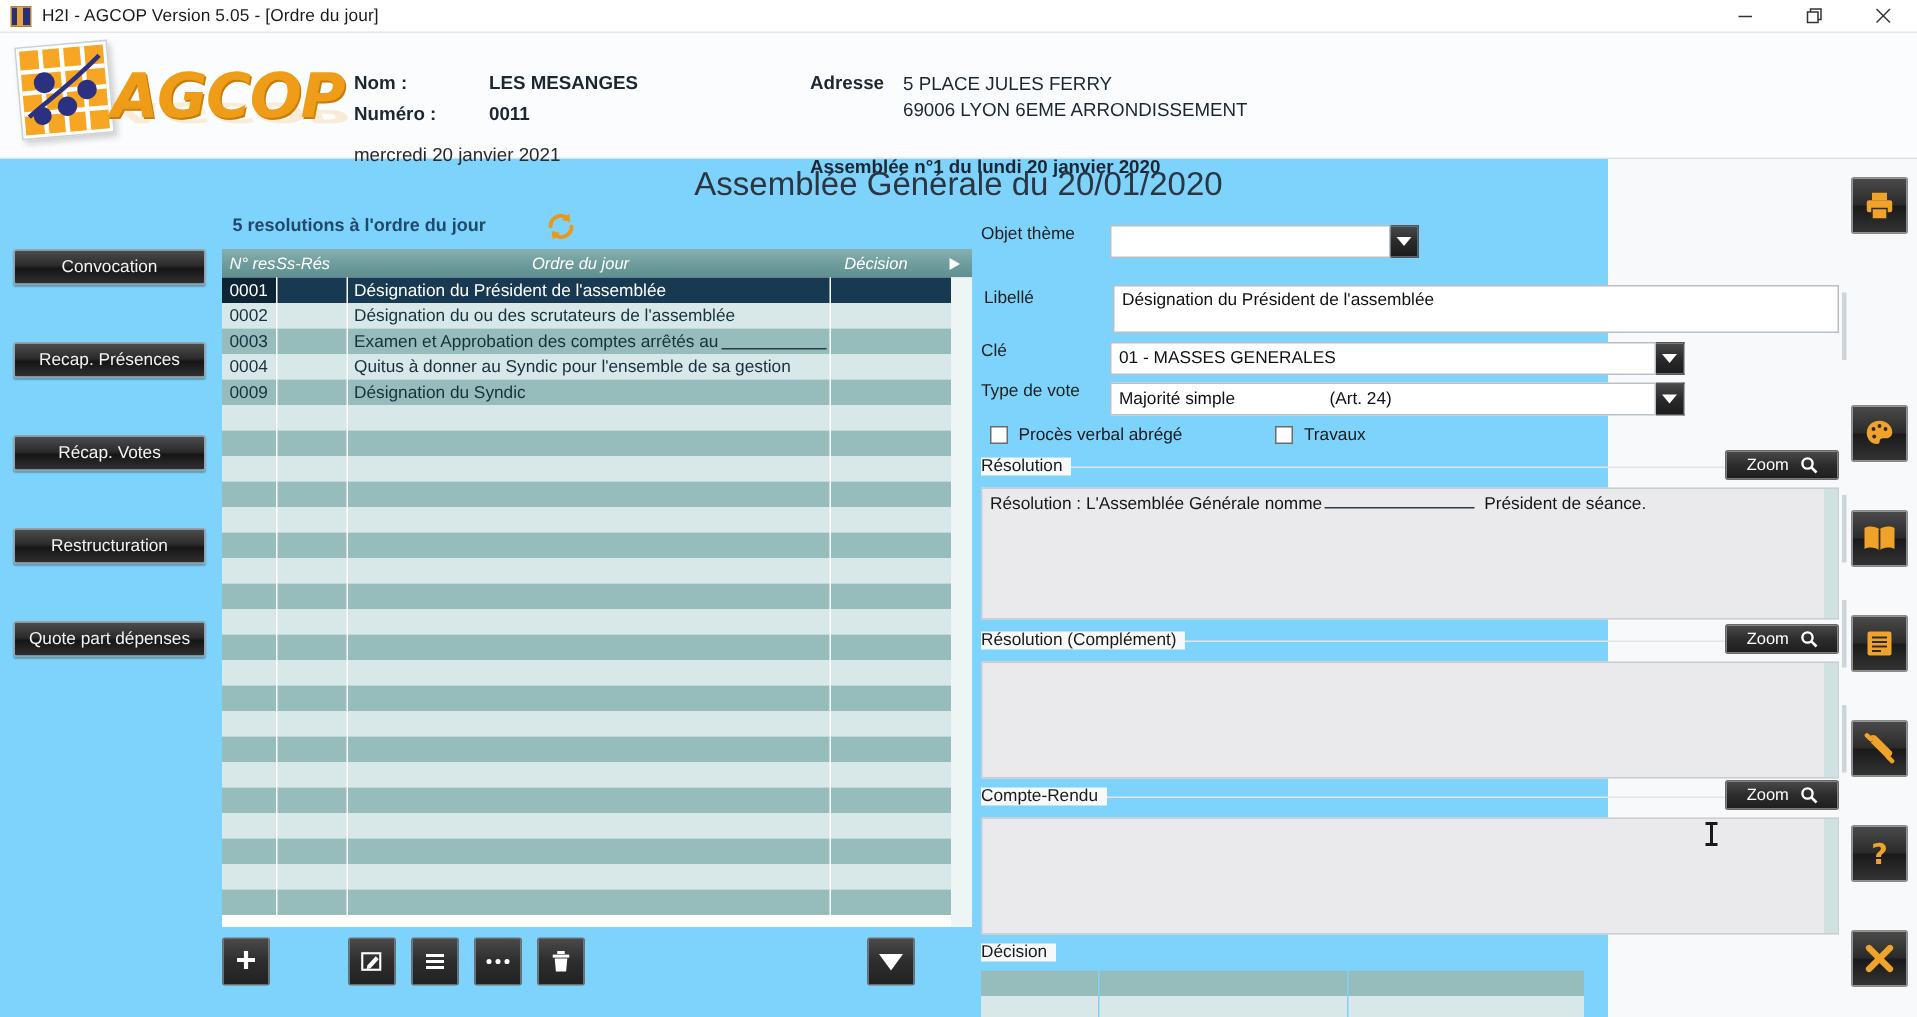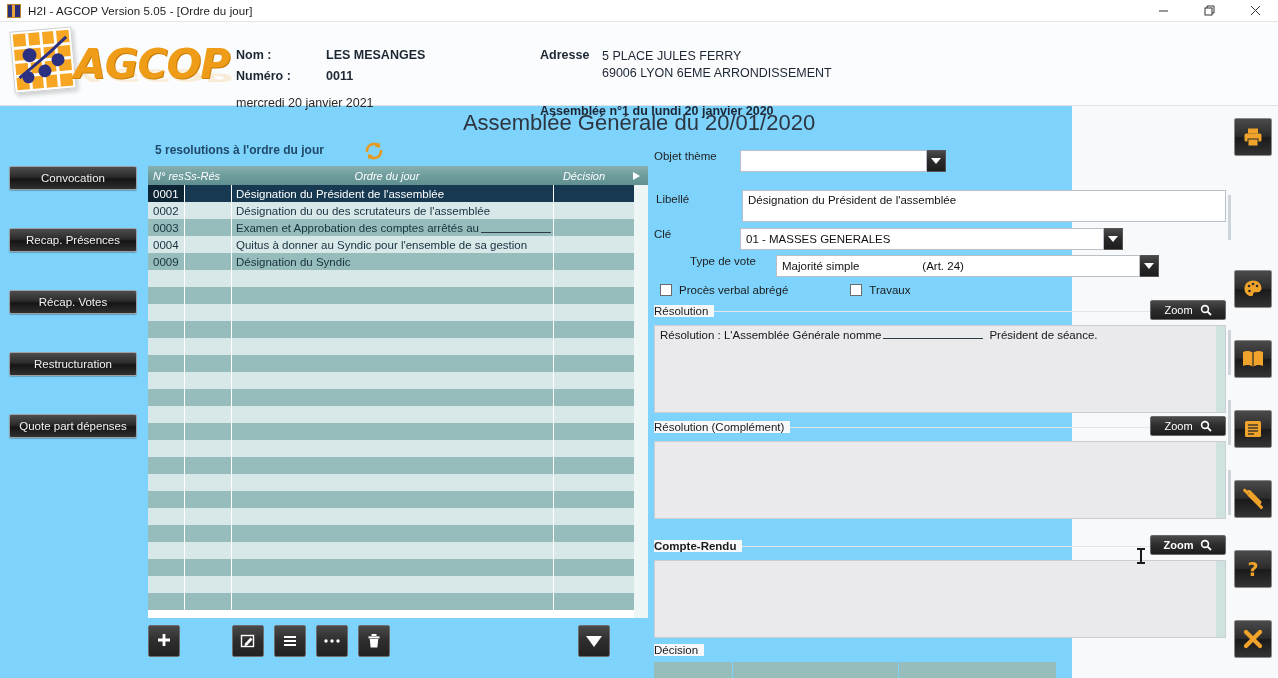--- a/index.html
+++ b/index.html
@@ -600,21 +600,21 @@
     <div class="f-row" style="margin-top:6px;">
       <div class="f-lbl">Clé</div>
       <div class="combo">
         <div class="inp" style="width:364px;">01 - MASSES GENERALES</div>
         <div class="arrow">
             <i></i>
           </div>
       </div>
     </div>
 
-    <div class="f-row" style="margin-top:4px;margin-left:36px;">
+    <div class="f-row" style="margin-top:4px;">
       <div class="f-lbl">Type de vote</div>
       <div class="combo">
         <div class="inp" style="width:364px;">
           <span>Majorité simple</span>
           <span style="margin-left:63px;">(Art. 24)</span>
         </div>
         <div class="arrow">
             <i></i>
           </div>
       </div>
@@ -651,21 +651,21 @@
         <svg width="12" height="12" viewBox="0 0 12 12">
           <circle cx="5" cy="5" r="3.4" fill="none" stroke="#fff" stroke-width="1.6"></circle>
           <line x1="7.6" y1="7.6" x2="11" y2="11" stroke="#fff" stroke-width="1.8"></line>
         </svg>
       </div>
     </div>
     <div class="ta" style="height:78px;">
         <div class="sb"></div>
       </div>
 
-    <div class="sec" style="margin-top:18px;font-weight:bold;">
+    <div class="sec" style="margin-top:3px;">
       <div class="sec-hr"></div>
       <div class="sec-lbl"><span>Compte-Rendu</span></div>
       <div class="zoom-btn">
         <span>Zoom</span>
         <svg width="12" height="12" viewBox="0 0 12 12">
           <circle cx="5" cy="5" r="3.4" fill="none" stroke="#fff" stroke-width="1.6"></circle>
           <line x1="7.6" y1="7.6" x2="11" y2="11" stroke="#fff" stroke-width="1.8"></line>
         </svg>
       </div>
     </div>

